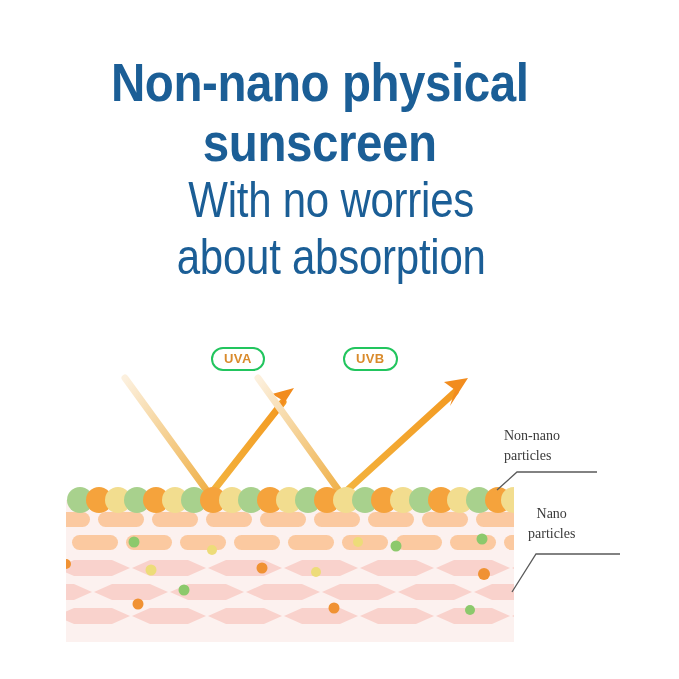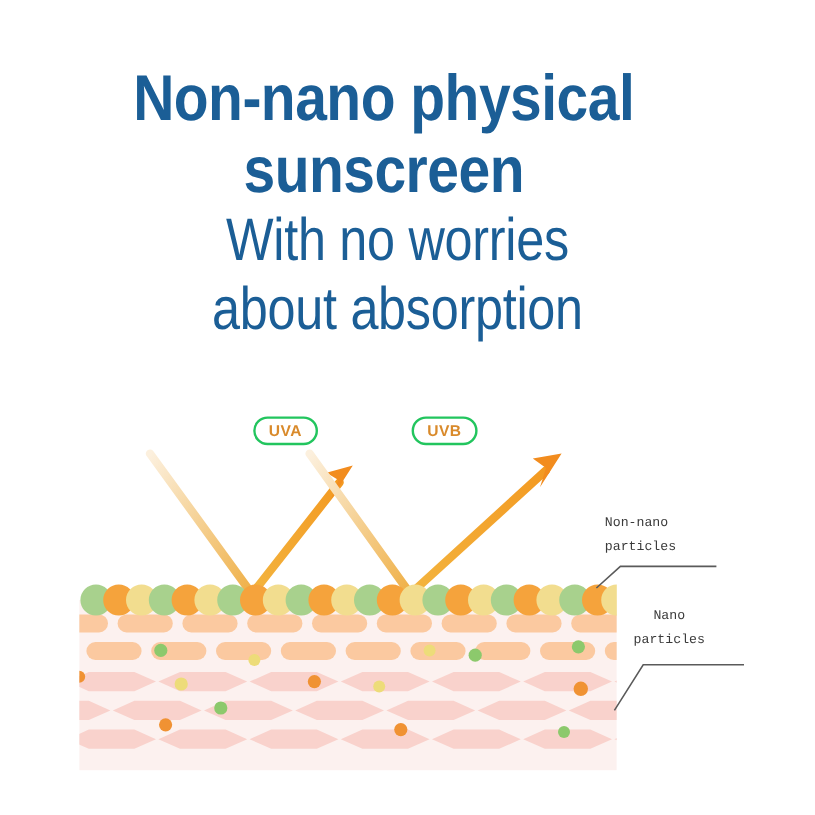--- a/index.html
+++ b/index.html
@@ -84,22 +84,22 @@
     left: 66px;
     top: 482px;
     width: 448px;
     height: 160px;
   }
 
   
   .callout-label {
     position: absolute;
     color: #3A3A3A;
-    font-family: Liberation Mono, monospace;
-    font-size: 11px;
+    font-family: Liberation Serif, serif;
+    font-size: 14px;
     line-height: 20px;
     white-space: pre-line;
   }
   #label-nonnano { left: 504px; top: 426px; }
   #label-nano   { left: 528px; top: 504px; text-align: center; }
 
   #leaders {
     position: absolute;
     left: 0;
     top: 0;

